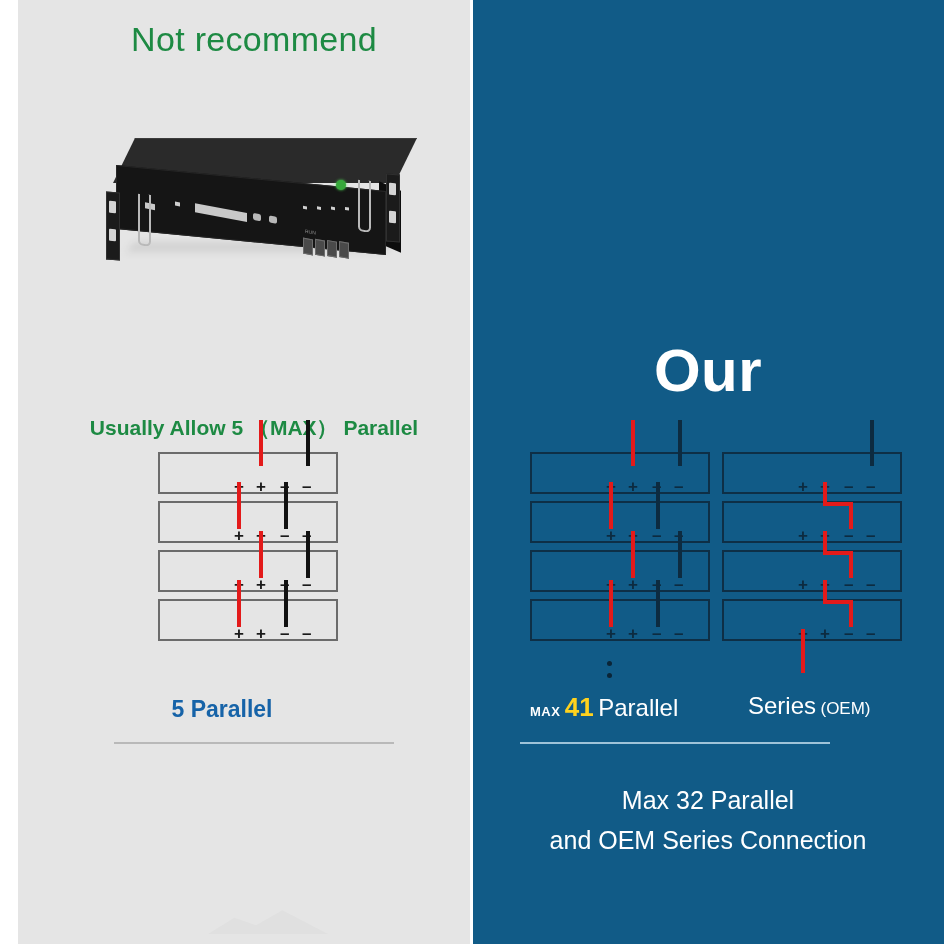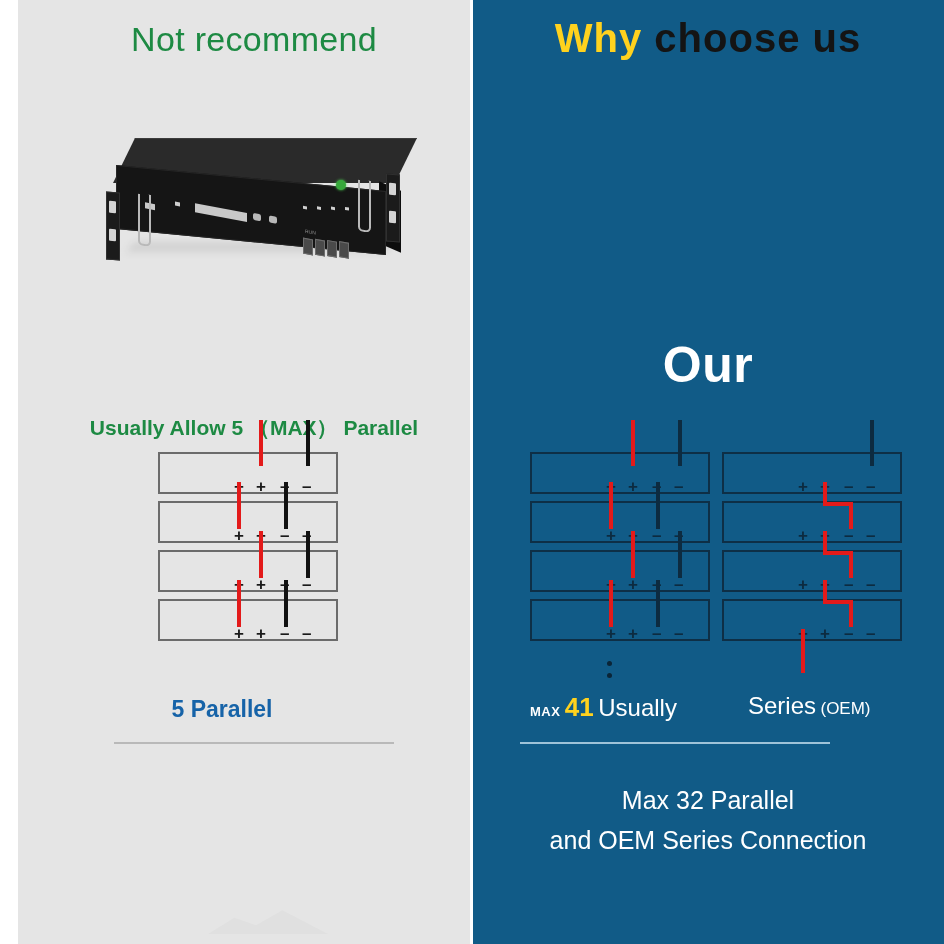--- a/index.html
+++ b/index.html
@@ -28,21 +28,21 @@
   .head-right .why{color:#ffd21e;}
   .head-right .rest{color:#141414;}
 
   .big-other{
     position:absolute;left:0;top:336px;width:472px;text-align:center;
     font-size:50px;font-weight:bold;color:#2b2b2b;
     text-shadow:2px 2px 0 #bdbdbd;letter-spacing:.5px;
   }
   .big-our{
     position:absolute;left:0;top:336px;width:472px;text-align:center;
-    font-size:50px;font-weight:bold;color:#ffffff;letter-spacing:.5px;
+    font-size:60px;font-weight:bold;color:#ffffff;letter-spacing:.5px;
   }
   .sub-green{
     position:absolute;left:0;top:414px;width:472px;text-align:center;
     font-size:21px;font-weight:bold;color:#1d8a43;
   }
 
   
   .prod-left{position:absolute;left:78px;top:138px;width:330px;height:130px;}
   .pl-top{
     position:absolute;left:28px;top:0;width:282px;height:44px;background:#2a2a2a;
@@ -189,24 +189,20 @@
       </div>
 
     <div class="cap-blue">5 Parallel</div>
     <div class="rule-left"></div>
     <div class="foot-left">
     </div>
     <div class="wm"></div>
   </div>
 
   <div class="panel panel-right">
-    <div class="head-right">
-      <span class="why">Why</span>
-      <span class="rest">choose us</span>
-    </div>
 
     <div class="big-our">Our</div>
 
     <div class="diagram" id="diag-rp" style="left:58px;top:452px;width:190px;height:200px;">
         <div class="cellbox dark" style="left: 0px; top: 0px; width: 180px; height: 42px;"></div>
         <div class="sym dark" style="left: 76px; top: 26px; font-size: 17px;">+</div>
         <div class="sym dark" style="left: 98px; top: 26px; font-size: 17px;">+</div>
         <div class="sym dark" style="left: 122px; top: 26px; font-size: 17px;">–</div>
         <div class="sym dark" style="left: 144px; top: 26px; font-size: 17px;">–</div>
         <div class="cellbox dark" style="left: 0px; top: 49px; width: 180px; height: 42px;"></div>
@@ -270,21 +266,21 @@
         <div class="wire red" style="left: 101px; top: 148px; width: 30px; height: 4px;"></div>
         <div class="wire red" style="left: 127px; top: 148px; width: 4px; height: 27px;"></div>
         <div class="wire red" style="left: 79px; top: 177px; width: 4px; height: 44px;"></div>
       </div>
   </div>
 
   <div class="lbl-row">
     <div class="lbl-par">
       <span class="lbl-max">MAX</span>
       <span class="lbl-32">41</span>
-      <span class="lbl-w">Usually</span>
+      <span class="lbl-w">Parallel</span>
     </div>
     <div class="lbl-ser">
       <span class="lbl-w">Series</span>
       <span class="lbl-oem">(OEM)</span>
     </div>
   </div>
   <div class="rule-right"></div>
   <div class="foot-right">
     <div>Max 32 Parallel</div>
     <div>and OEM Series Connection</div>

